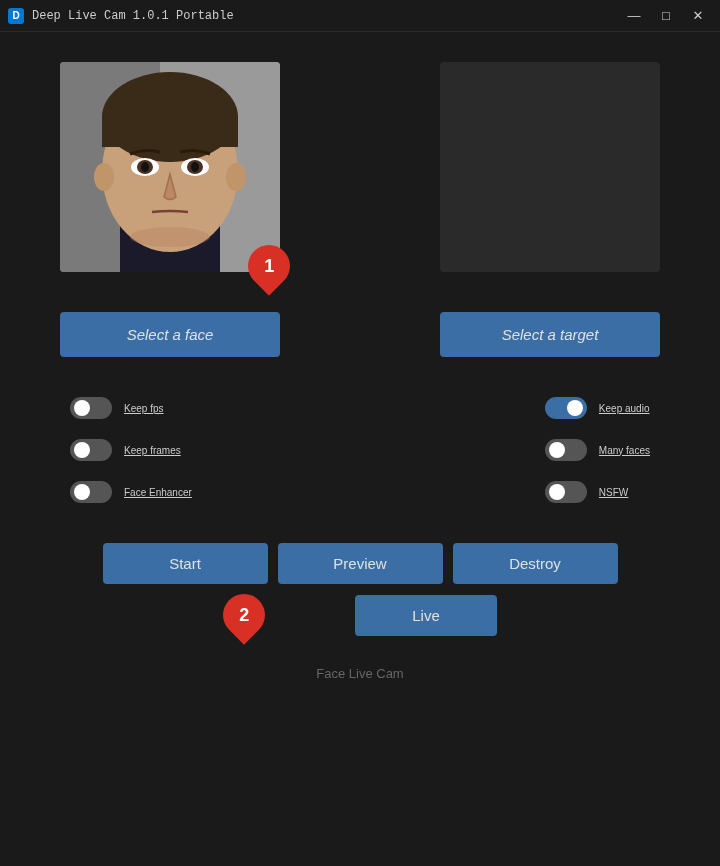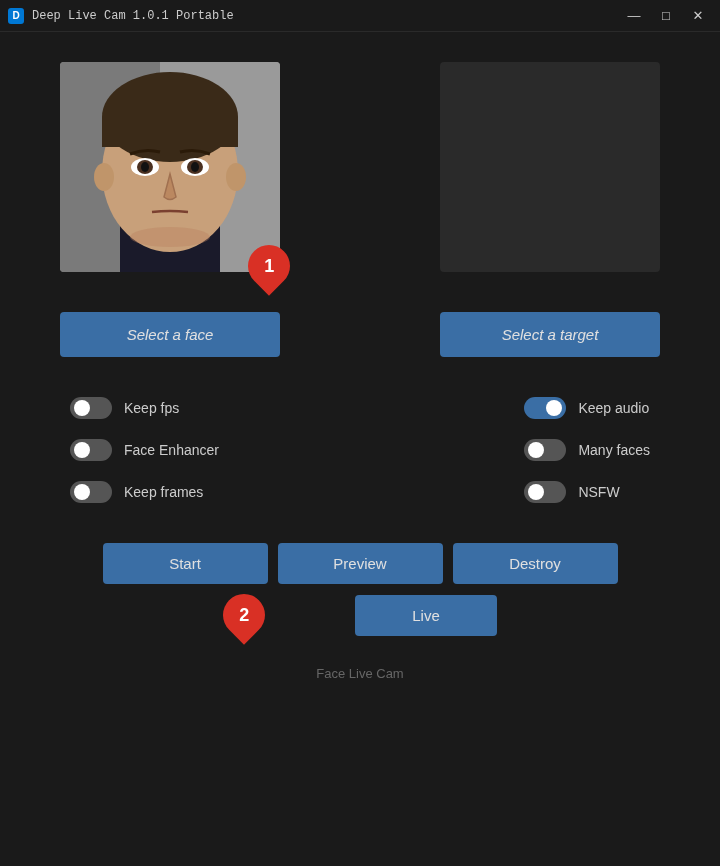--- a/index.html
+++ b/index.html
@@ -201,22 +201,23 @@
 
     .toggle.off::after {
       left: 4px;
     }
 
     .toggle.on::after {
       left: 22px;
     }
 
     .toggle-label {
-      font-size: 14px;
+      font-size: 10px;
       color: #cccccc;
+      text-decoration: underline;
     }
 
     
     .action-row {
       display: flex;
       width: 100%;
       gap: 0;
       justify-content: center;
       gap: 10px;
       margin-bottom: 10px;
@@ -344,25 +345,25 @@
 
   <div class="toggles-section">
 
     <div class="toggle-col">
       <div class="toggle-row">
         <div class="toggle off"></div>
         <span class="toggle-label">Keep fps</span>
       </div>
       <div class="toggle-row">
         <div class="toggle off"></div>
+        <span class="toggle-label">Keep frames</span>
+      </div>
+      <div class="toggle-row">
+        <div class="toggle off"></div>
         <span class="toggle-label">Face Enhancer</span>
-      </div>
-      <div class="toggle-row">
-        <div class="toggle off"></div>
-        <span class="toggle-label">Keep frames</span>
       </div>
     </div>
 
     <div class="toggle-col">
       <div class="toggle-row">
         <div class="toggle on"></div>
         <span class="toggle-label">Keep audio</span>
       </div>
       <div class="toggle-row">
         <div class="toggle off"></div>

